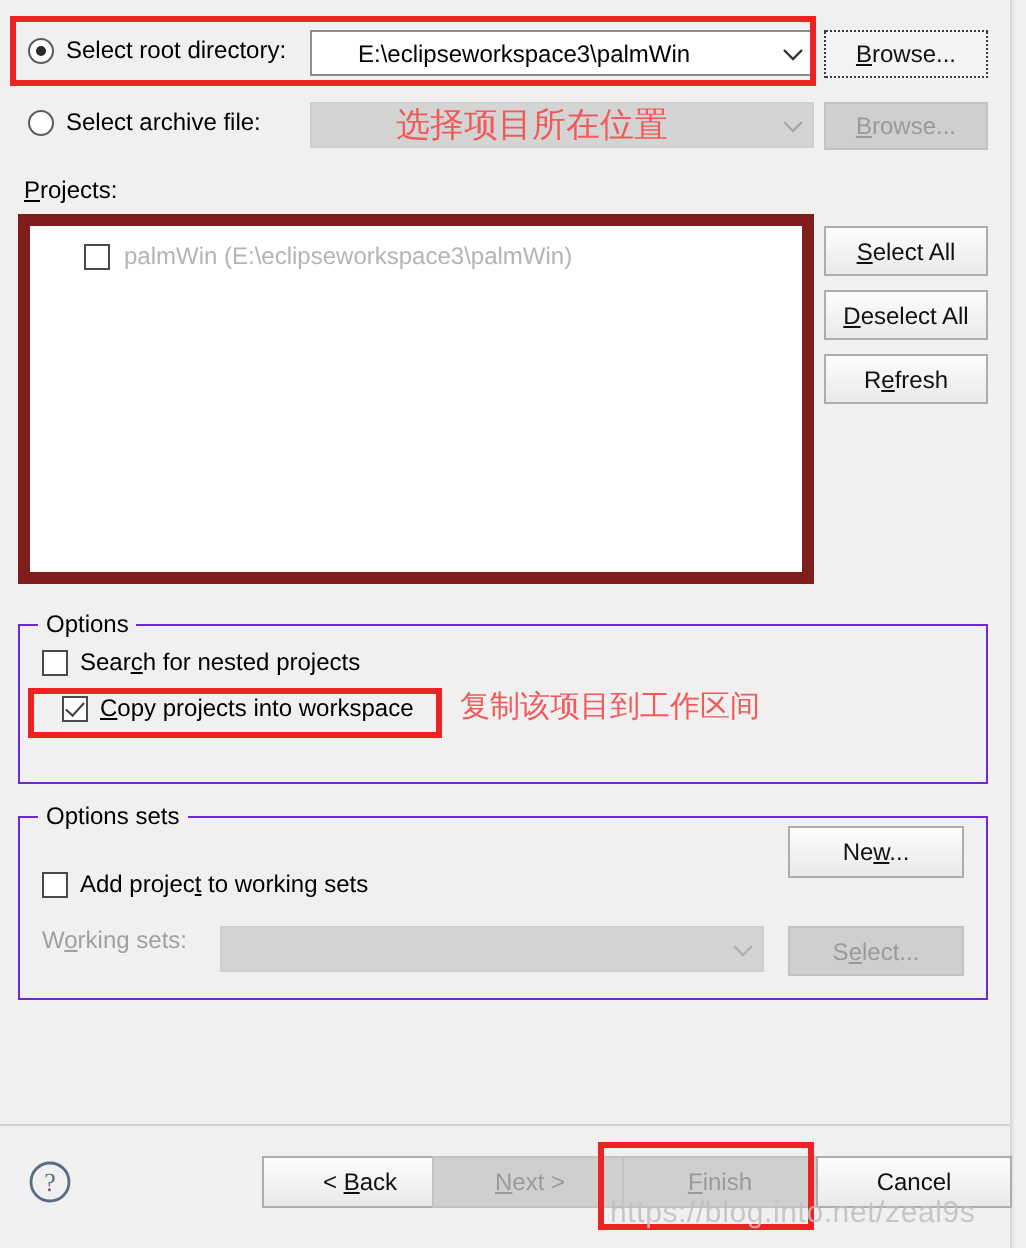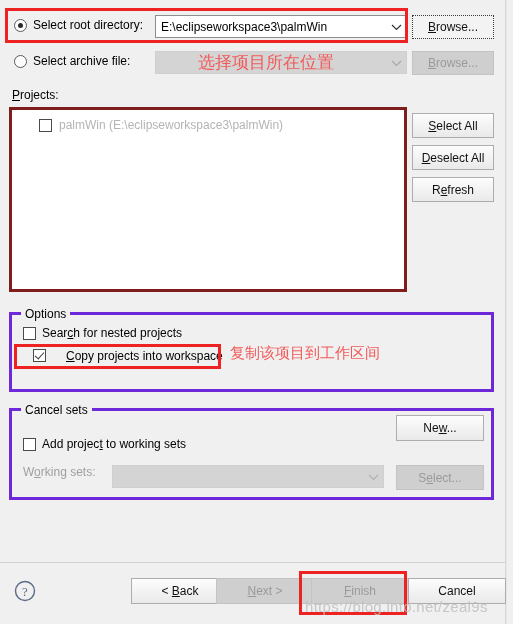--- a/index.html
+++ b/index.html
@@ -97,42 +97,42 @@
     display: flex;
     align-items: center;
     position: relative;
   }
   .combo.disabled {
     background: #d4d4d4;
     border: 1px solid #cfcfcf;
     color: #9e9e9e;
   }
   .combo .val {
-    padding-left: 5px;
+    padding-left: 23px;
     flex: 1 1 auto;
     white-space: nowrap;
     overflow: hidden;
     font-size: 12px;
   }
   .chev {
     width: 20px;
     flex: 0 0 auto;
     display: flex;
     align-items: center;
     justify-content: center;
   }
   .chev svg { display:block; }
 
   .label { white-space: nowrap; }
   .u { text-decoration: underline; }
 
   
   .group {
     position: absolute;
-    border: 3px solid #6d28d9;
+    border: 1px solid #6d28d9;
     box-sizing: border-box;
   }
   .group > .gtitle {
     position: absolute;
     top: -8px; left: 9px;
     background: #f0f0f0;
     padding: 0 4px;
     font-size: 12px;
   }
 
@@ -202,21 +202,21 @@
 
   <div class="btn disabled" style="position:absolute; left:412px; top:51px; width:82px; height:24px;">
     <span><span class="u">B</span>rowse...</span>
   </div>
 
   <div style="position:absolute; left:12px; top:88px; font-size:12px;">
     <span class="u">P</span>rojects:
   </div>
 
   <div style="position:absolute; left:9px; top:107px; width:398px; height:185px;
-              background:#fff; border:3px solid #7f1d1d; box-sizing:border-box;">
+              background:#fff; border:6px solid #7f1d1d; box-sizing:border-box;">
     <div style="display:flex; align-items:center; gap:7px; padding:8px 0 0 27px;">
       <span class="checkbox"></span>
       <span style="color:#b4b4b4; font-size:12px;">palmWin (E:\eclipseworkspace3\palmWin)</span>
     </div>
   </div>
 
   <div class="btn" style="position:absolute; left:412px; top:113px; width:82px; height:25px;">
     <span><span class="u">S</span>elect All</span>
   </div>
   <div class="btn" style="position:absolute; left:412px; top:145px; width:82px; height:25px;">
@@ -227,29 +227,29 @@
   </div>
 
   <div class="group" style="left:9px; top:312px; width:485px; height:80px;">
     <span class="gtitle">Options</span>
 
     <div style="position:absolute; left:11px; top:11px; display:flex; align-items:center; gap:6px;">
       <span class="checkbox"></span>
       <span class="label">Sear<span class="u">c</span>h for nested projects</span>
     </div>
 
-    <div style="position:absolute; left:11px; top:34px; display:flex; align-items:flex-start; gap:20px;padding-left:10px;">
+    <div style="position:absolute; left:11px; top:34px; display:flex; align-items:center; gap:6px;padding-left:10px;">
       <span class="checkbox checked"></span>
       <span class="label"><span class="u">C</span>opy projects into workspace</span>
     </div>
 
   </div>
 
   <div class="group" style="left:9px; top:408px; width:485px; height:92px;">
-    <span class="gtitle">Cancel sets</span>
+    <span class="gtitle">Options sets</span>
 
     <div style="position:absolute; left:11px; top:26px; display:flex; align-items:center; gap:6px;">
       <span class="checkbox"></span>
       <span class="label">Add projec<span class="u">t</span> to working sets</span>
     </div>
 
     <div class="btn" style="position:absolute; left:384px; top:4px; width:88px; height:26px;">
       <span>Ne<span class="u">w</span>...</span>
     </div>
 

